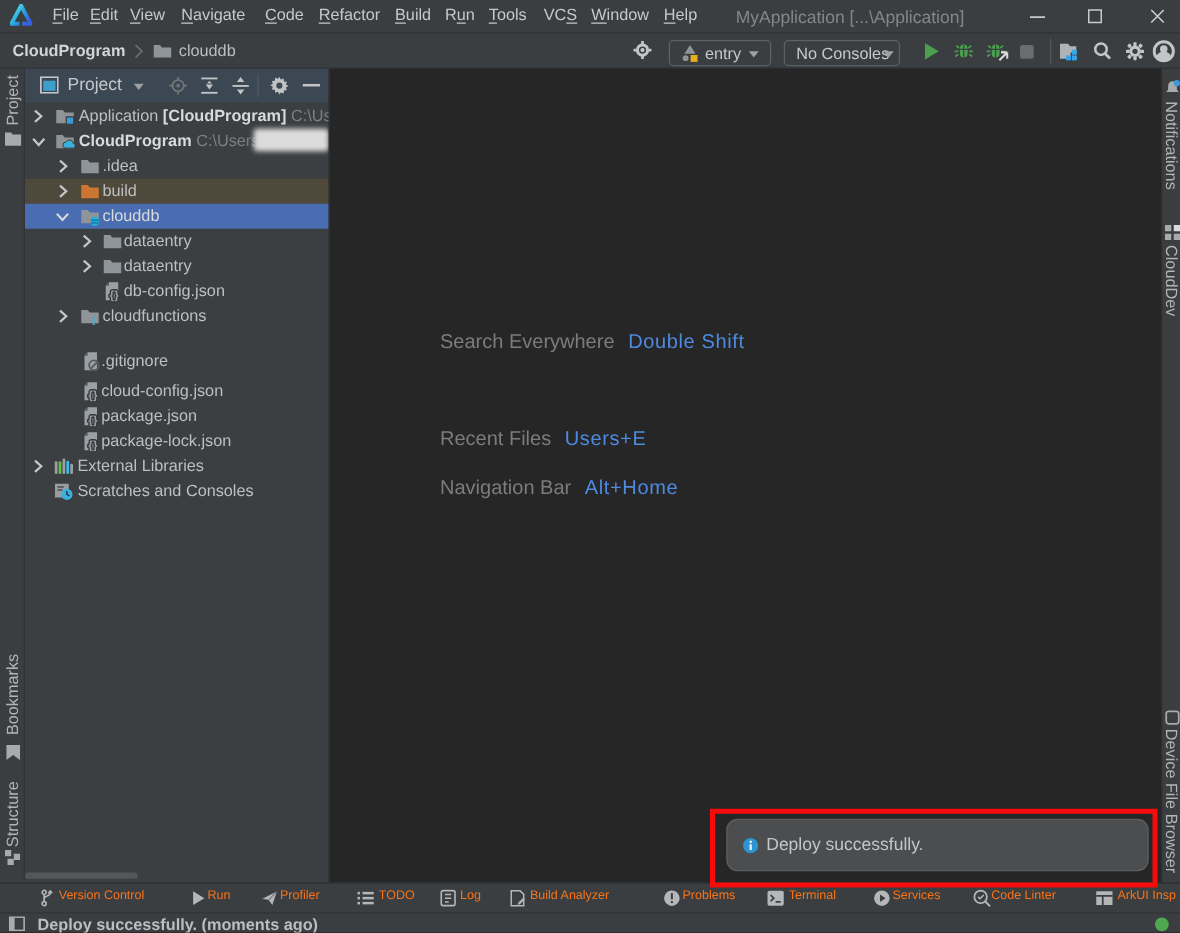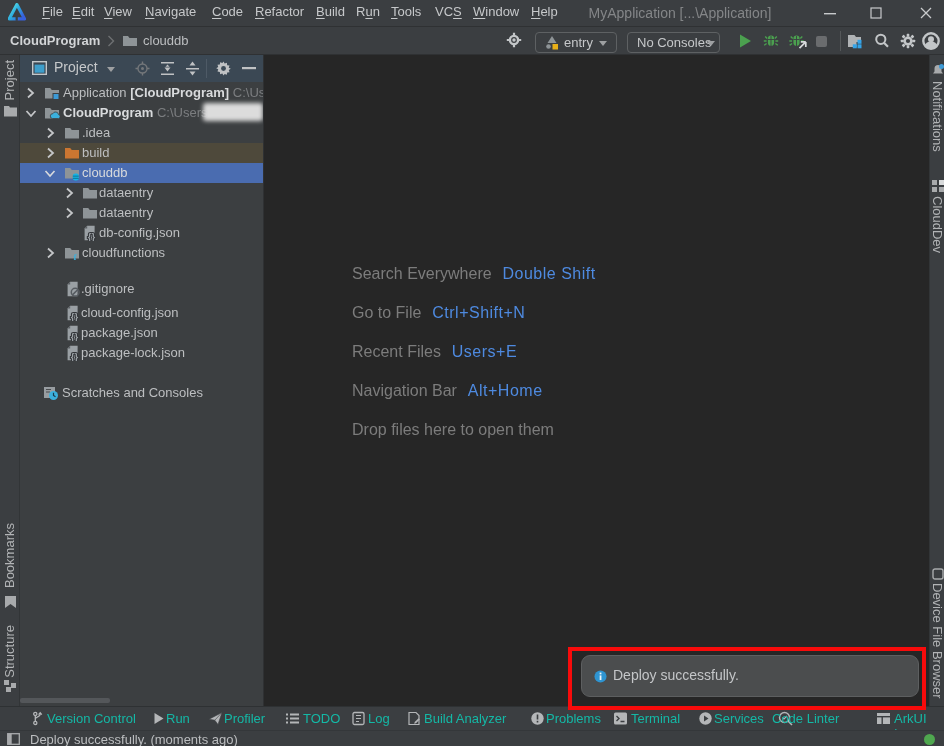--- a/index.html
+++ b/index.html
@@ -37,26 +37,26 @@
 .chev { position:absolute; top:4px; width:12px; height:12px; }
 .ticon { position:absolute; top:2px; width:16px; height:16px; }
 
 
 #editor { left:263px; top:55px; width:666px; height:651px; background:#262626; border-left:1px solid #2f3133; }
 .hintline { position:absolute; left:88px; font-size:16px; color:#7c7c7c; white-space:nowrap; }
 .hintline b { font-weight:normal; color:#4e8ae0; letter-spacing:0.5px; padding-left:2px; }
 
 
 #bottombar { left:0; top:706px; width:944px; height:24px; background:#3b3e41; border-top:1px solid #2e3133; }
-.btool { position:absolute; top:4px; font-size:13px; color:#14b8a6; }
+.btool { position:absolute; top:4px; font-size:10px; color:#f97316; }
 .bicon { position:absolute; top:4px; width:15px; height:15px; }
 
 
 #statusbar { left:0; top:730px; width:944px; height:16px; background:#3b3e41; border-top:1px solid #34373a; }
-#statustext { position:absolute; left:30px; top:1px; font-size:13px; color:#bcbec0; }
+#statustext { position:absolute; left:30px; top:1px; font-size:13px; color:#bcbec0;font-weight:bold; }
 
 
 #notif { left:581px; top:655px; width:338px; height:42px; background:#4b4d4e; border:1px solid #5d5f60; border-radius:9px; }
 #notiftext { position:absolute; left:31px; top:11px; font-size:14px; color:#c4c6c8; }
 #redrect { left:568px; top:647px; width:358px; height:63px; border:4px solid #f80b0b; background:transparent; z-index:50; }
 </style>
 </head>
 <body>
 <div id="app">
 
@@ -366,38 +366,49 @@
       <span class="lbl" style="left:61px">package.json</span>
     </div>
     <div class="trow" style="top:288px">
       <svg class="ticon" style="left:45px" viewBox="0 0 16 16">
           <path d="M5.2 0.8 H12.6 V15.2 H2.6 V3.6 Z" fill="#9aa0a4"></path>
           <path d="M5.2 0.8 L2.6 3.6 H5.2 Z" fill="#5c6165"></path>
           <text x="9.4" y="14.6" font-size="9.5" font-weight="bold" text-anchor="middle" fill="#9aa0a4" stroke="#33363a" stroke-width="2.2" paint-order="stroke" font-family="Liberation Sans">{}</text>
         </svg>
       <span class="lbl" style="left:61px">package-lock.json</span>
     </div>
+    <div class="trow" style="top:308px">
+      <svg class="chev" style="left:4px" viewBox="0 0 12 12">
+          <path d="M4 1.5 L9 6 L4 10.5" stroke="#c4c6c8" stroke-width="1.8" fill="none"></path>
+        </svg>
+      <svg class="ticon" style="left:23px" viewBox="0 0 16 16">
+          <rect x="0.8" y="4" width="2.2" height="10.2" rx="1" fill="#9aa0a4"></rect>
+          <rect x="3.9" y="4" width="2.2" height="10.2" rx="1" fill="#62c03c"></rect>
+          <rect x="7" y="1.8" width="2.2" height="12.4" rx="1" fill="#9aa0a4"></rect>
+          <rect x="10.1" y="3.5" width="2.2" height="10.7" rx="1" fill="#3cbcea"></rect>
+          <rect x="13.2" y="6" width="2.2" height="8.2" rx="1" fill="#9aa0a4"></rect>
+        </svg>
+      <span class="lbl" style="left:42px">External Libraries</span>
+    </div>
     <div class="trow" style="top:328px">
       <svg class="ticon" style="left:23px" viewBox="0 0 16 16">
           <rect x="1" y="2" width="11" height="11" fill="#989da1"></rect>
           <path d="M3 4.5 h5 M3 7 h4" stroke="#4a4d4f" stroke-width="1.2"></path>
           <circle cx="10.5" cy="10.5" r="4.5" fill="#3cb0dc"></circle>
           <path d="M10.5 7.8 v2.7 l2 1.2" stroke="#1b3b4e" stroke-width="1.2" fill="none"></path>
         </svg>
       <span class="lbl" style="left:42px">Scratches and Consoles</span>
     </div>
     <div class="abs" style="left:0px;top:643px;width:90px;height:5px;background:#54575a;border-radius:2px"></div>
   </div>
 
   <div class="abs" id="editor">
     <span class="hintline" style="top:210px">Search Everywhere&nbsp; <b>Double Shift</b></span>
-    <span class="hintline" style="top:249px">Go to File&nbsp; <b>Ctrl+Shift+N</b></span>
     <span class="hintline" style="top:288px">Recent Files&nbsp; <b>Users+E</b></span>
     <span class="hintline" style="top:327px">Navigation Bar&nbsp; <b>Alt+Home</b></span>
-    <span class="hintline" style="top:366px">Drop files here to open them</span>
   </div>
 
   <div class="abs" id="notif">
     <svg class="abs" style="left:12px;top:14px" width="13" height="13" viewBox="0 0 14 14">
       <circle cx="7" cy="7" r="6.5" fill="#2e94d1"></circle>
       <rect x="6.1" y="5.8" width="1.9" height="5" fill="#eaf4fa"></rect>
       <rect x="6.1" y="2.8" width="1.9" height="1.9" fill="#eaf4fa"></rect>
     </svg>
     <span id="notiftext">Deploy successfully.</span>
   </div>
@@ -454,21 +465,21 @@
     <svg class="bicon" style="left:698px" viewBox="0 0 15 15">
         <circle cx="7.5" cy="7.5" r="6.2" fill="#b4b6b8"></circle>
         <path d="M6 4.5 L10.5 7.5 L6 10.5 Z" fill="#3b3e41"></path>
       </svg>
     <span class="btool" style="left:714px">Services</span>
     <svg class="bicon" style="left:778px" viewBox="0 0 15 15">
         <circle cx="6.5" cy="6.5" r="5" fill="none" stroke="#b4b6b8" stroke-width="1.4"></circle>
         <path d="M10 10 L14 14" stroke="#b4b6b8" stroke-width="1.6"></path>
         <path d="M4.5 6.5 l1.5 1.5 3-3" stroke="#b4b6b8" stroke-width="1.2" fill="none"></path>
       </svg>
-    <span class="btool" style="left:772px">Code Linter</span>
+    <span class="btool" style="left:793px">Code Linter</span>
     <svg class="bicon" style="left:876px" viewBox="0 0 15 15">
         <rect x="1" y="2" width="13" height="11" fill="#b4b6b8"></rect>
         <rect x="1" y="5" width="13" height="1.4" fill="#3b3e41"></rect>
         <rect x="5.5" y="5" width="1.4" height="8" fill="#3b3e41"></rect>
       </svg>
     <span class="btool" style="left:894px">ArkUI Insp</span>
   </div>
 
   <div class="abs" id="statusbar">
     <svg class="abs" style="left:7px;top:2px" width="13" height="12" viewBox="0 0 13 12">

